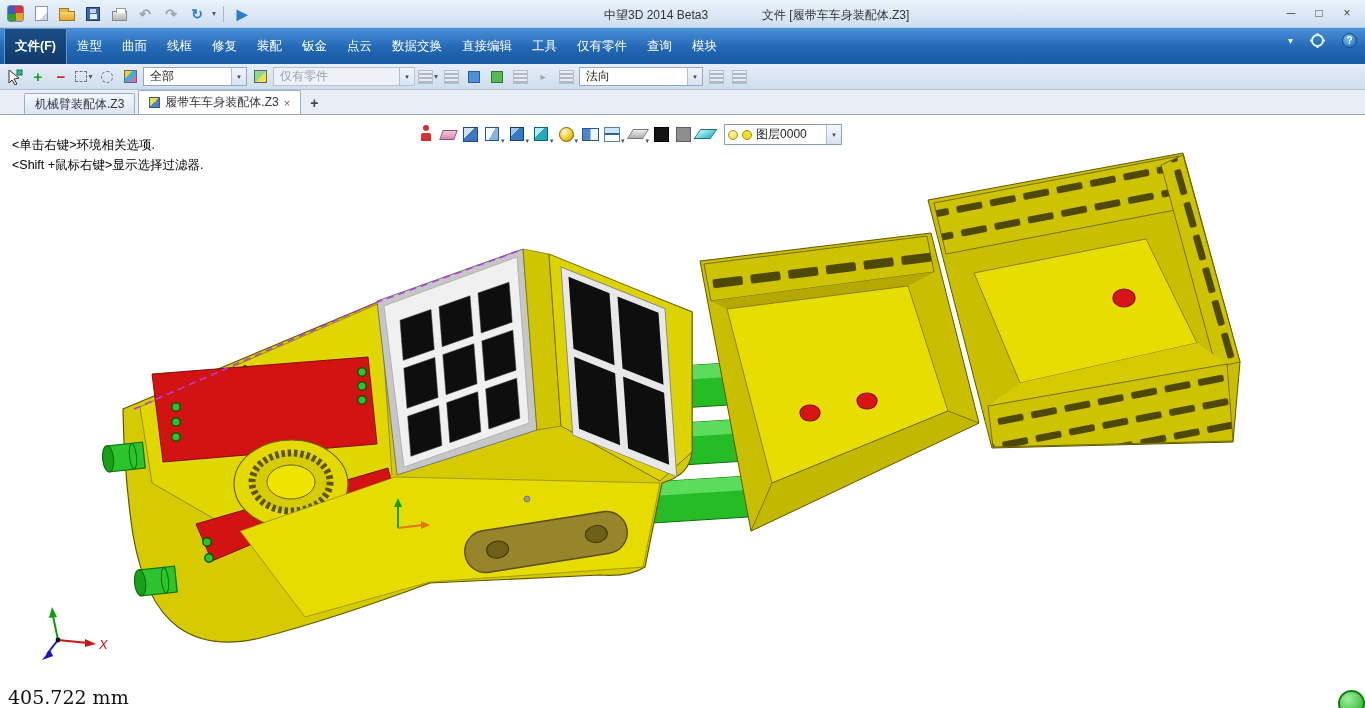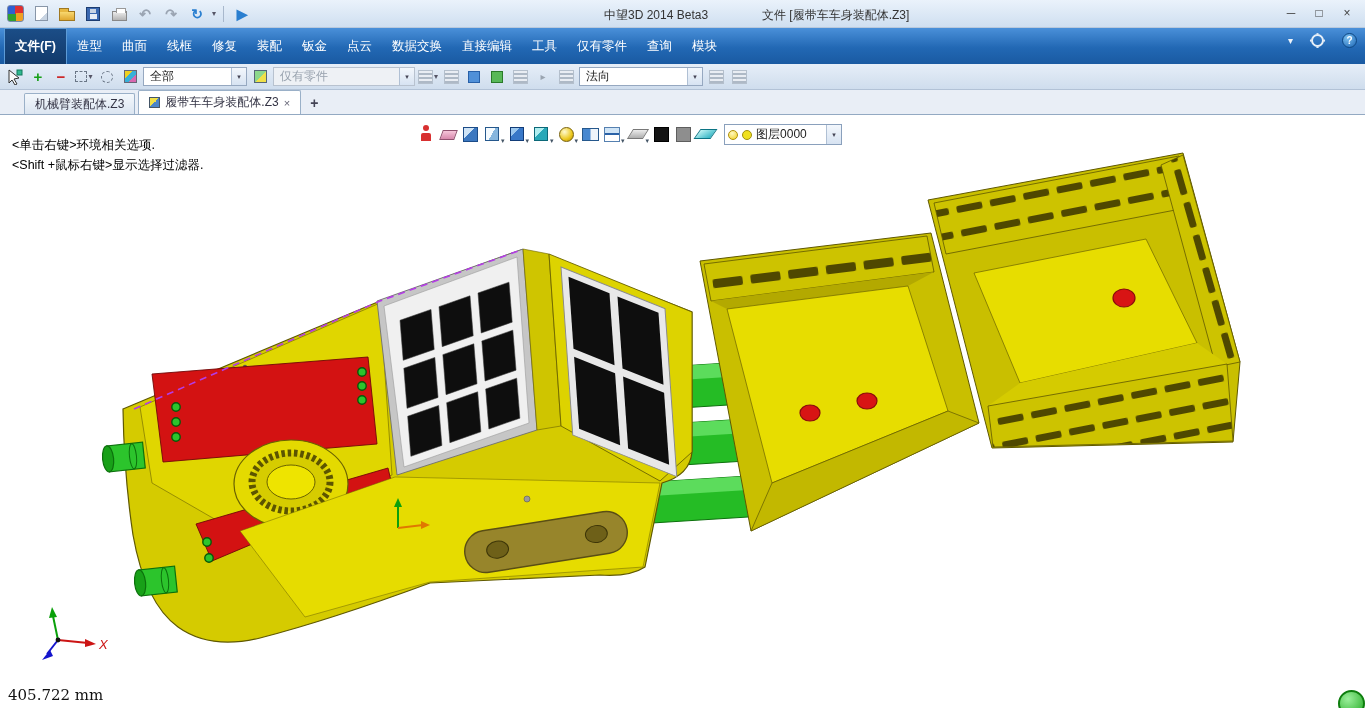--- a/index.html
+++ b/index.html
@@ -60,21 +60,21 @@
   .dtab { height:21px; display:flex; align-items:center; gap:5px; padding:0 10px; font-size:12px; border:1px solid #9ab0c8; border-bottom:none; background:linear-gradient(#f4f8fc,#dbe5f1); margin-right:3px; border-radius:2px 2px 0 0; color:#334; }
   .dtab.active { background:#fff; height:24px; }
   .dtab .ticon { width:11px; height:11px; background:linear-gradient(135deg,#f0e048 0 50%,#4a84c8 50%); border:1px solid #456; }
   .dtab .x { color:#667; font-size:11px; }
   .newtab { margin-left:6px; margin-bottom:3px; color:#445; font-size:14px; font-weight:bold; }
 
   
   .canvas { position:relative; height:596px; background:#fff; overflow:hidden; }
   .hint { position:absolute; left:12px; color:#000; font-size:12.5px; }
   .hint1 { top:22px; } .hint2 { top:42px; }
-  .readout { position:absolute; left:8px; top:571px; font-family:"DejaVu Serif",serif; font-size:15px; color:#111; }
+  .readout { position:absolute; left:8px; top:571px; font-family:"DejaVu Serif",serif; font-size:19px; color:#111; }
   svg.model { position:absolute; inset:0; }
 
   
   .ftoolbar { position:absolute; left:415px; top:8px; display:flex; align-items:flex-end; gap:0; }
   .fi { position:relative; width:22px; height:22px; display:inline-block; }
   .fi::before { content:""; position:absolute; }
   .fi-person::before { left:8px; top:2px; width:6px; height:6px; border-radius:50%; background:#d83030; box-shadow:0 8px 0 -0px #d83030; }
   .fi-person::after { content:""; position:absolute; left:6px; top:10px; width:10px; height:8px; border-radius:2px 2px 0 0; background:#d83030; }
   .fi-eraser::before { left:4px; top:7px; width:13px; height:8px; background:linear-gradient(#f6c6da,#d888ac); border:1px solid #90506e; transform:skewX(-20deg); }
   .fi-brush::before { left:4px; top:4px; width:13px; height:13px; background:linear-gradient(135deg,#cfe4f6 0 40%,#3c78c0 41%); border:1px solid #1c4c88; }

